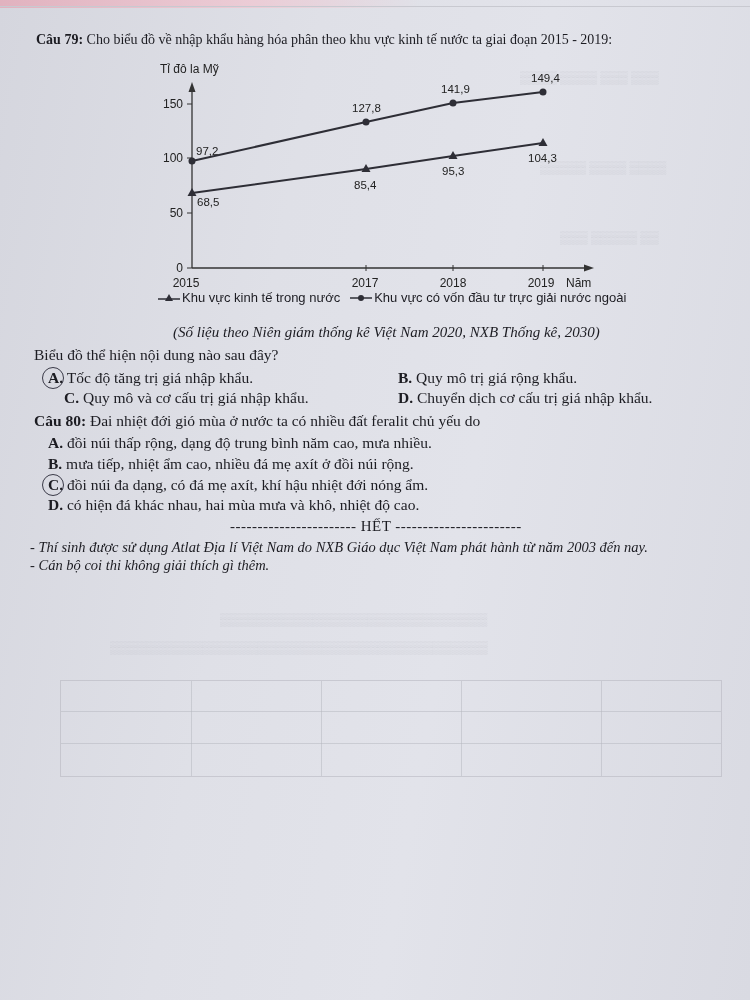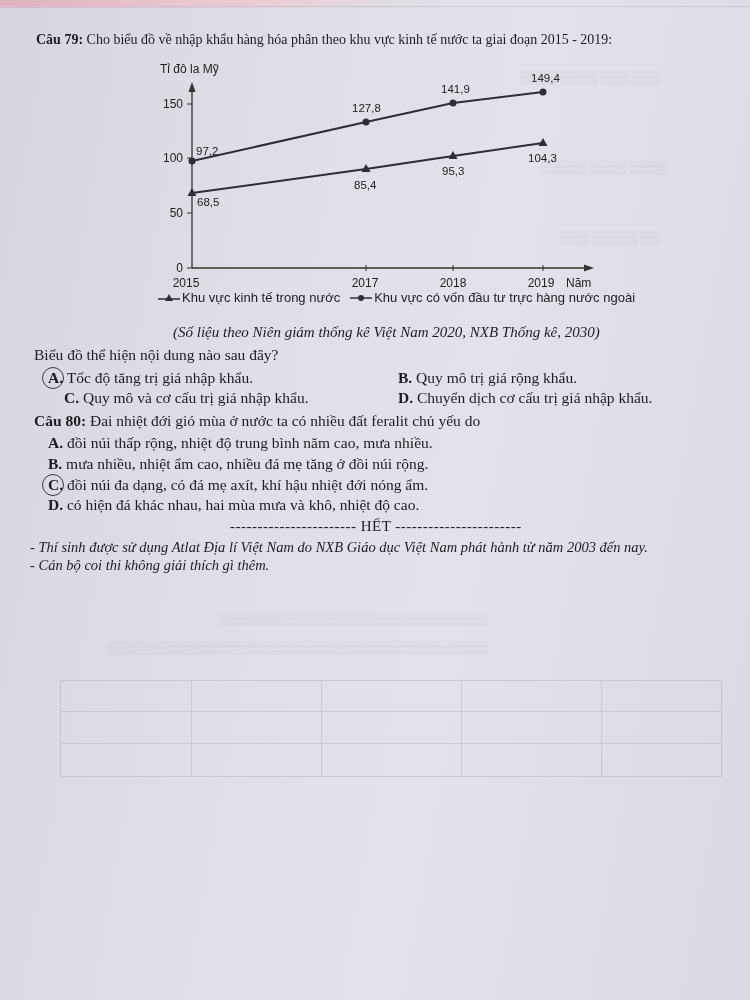--- a/index.html
+++ b/index.html
@@ -114,21 +114,21 @@
         <line x1="0" y1="6" x2="22" y2="6" stroke="#2e2e36" stroke-width="1.5"></line>
         <polygon points="11,1 7,8 15,8" fill="#2e2e36"></polygon>
       </svg>
     <span>Khu vực kinh tế trong nước</span>
   </span>
   <span class="item">
     <svg width="22" height="10">
         <line x1="0" y1="5" x2="22" y2="5" stroke="#2e2e36" stroke-width="1.5"></line>
         <circle cx="11" cy="5" r="3" fill="#2e2e36"></circle>
       </svg>
-    <span>Khu vực có vốn đầu tư trực hàng nước ngoài</span>
+    <span>Khu vực có vốn đầu tư trực giải nước ngoài</span>
   </span>
 </div>
 
 <div class="source">(Số liệu theo Niên giám thống kê Việt Nam 2020, NXB Thống kê, 2030)</div>
 
 <div class="line" style="left:34px;top:346px">Biểu đồ thể hiện nội dung nào sau đây?</div>
 
 <div class="line" style="left:48px;top:369px">
   <span class="opt-label circle">A.</span>
   <span>Tốc độ tăng trị giá nhập khẩu.</span>
@@ -145,25 +145,25 @@
   <span class="opt-label">D.</span>
   <span>Chuyển dịch cơ cấu trị giá nhập khẩu.</span>
 </div>
 
 <div class="line" style="left:34px;top:412px">
   <b>Câu 80:</b>
   <span>Đai nhiệt đới gió mùa ở nước ta có nhiều đất feralit chủ yếu do</span>
 </div>
 <div class="line" style="left:48px;top:434px">
   <span class="opt-label">A.</span>
-  <span>đồi núi thấp rộng, nhiệt độ trung bình năm cao, mưa nhiều.</span>
+  <span>đồi núi thấp rộng, dạng độ trung bình năm cao, mưa nhiều.</span>
 </div>
 <div class="line" style="left:48px;top:455px">
   <span class="opt-label">B.</span>
-  <span>mưa nhiều, nhiệt ẩm cao, nhiều đá mẹ tăng ở đồi núi rộng.</span>
+  <span>mưa tiếp, nhiệt ẩm cao, nhiều đá mẹ axít ở đồi núi rộng.</span>
 </div>
 <div class="line" style="left:48px;top:476px">
   <span class="opt-label circle">C.</span>
   <span>đồi núi đa dạng, có đá mẹ axít, khí hậu nhiệt đới nóng ẩm.</span>
 </div>
 <div class="line" style="left:48px;top:496px">
   <span class="opt-label">D.</span>
   <span>có hiện đá khác nhau, hai mùa mưa và khô, nhiệt độ cao.</span>
 </div>
 

